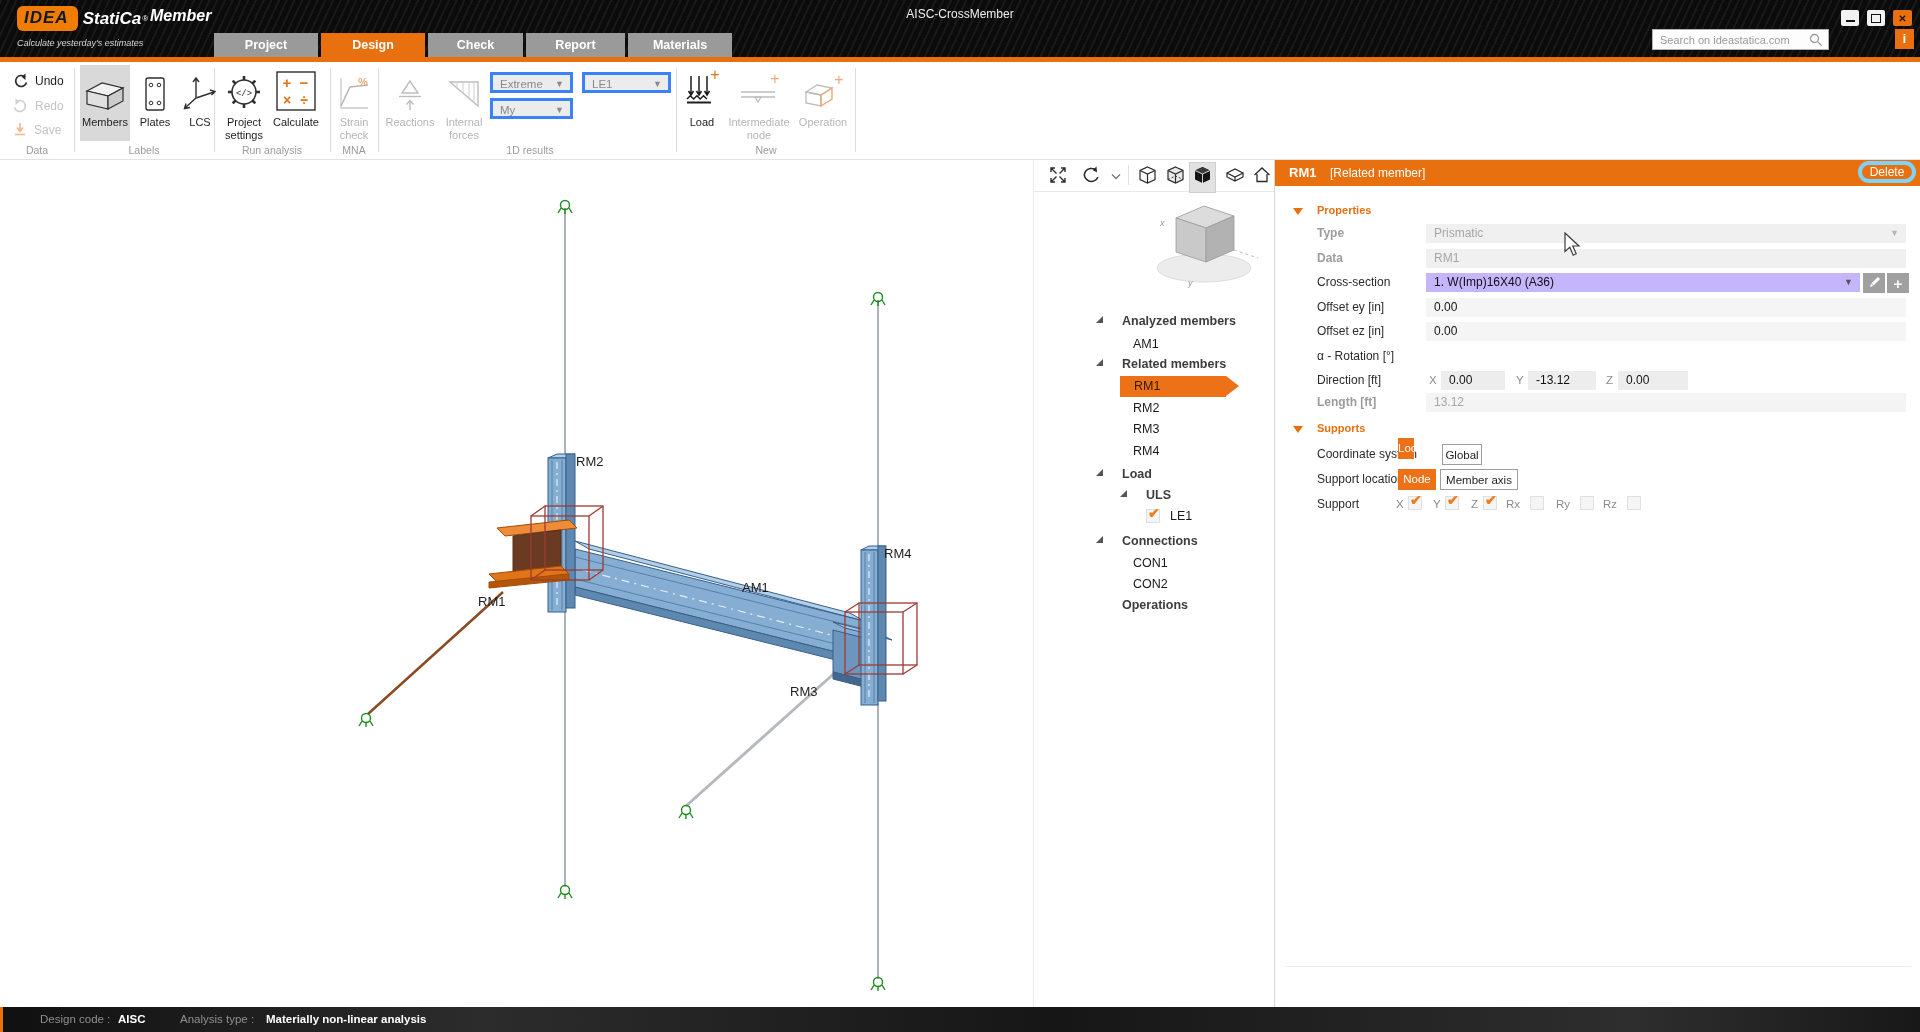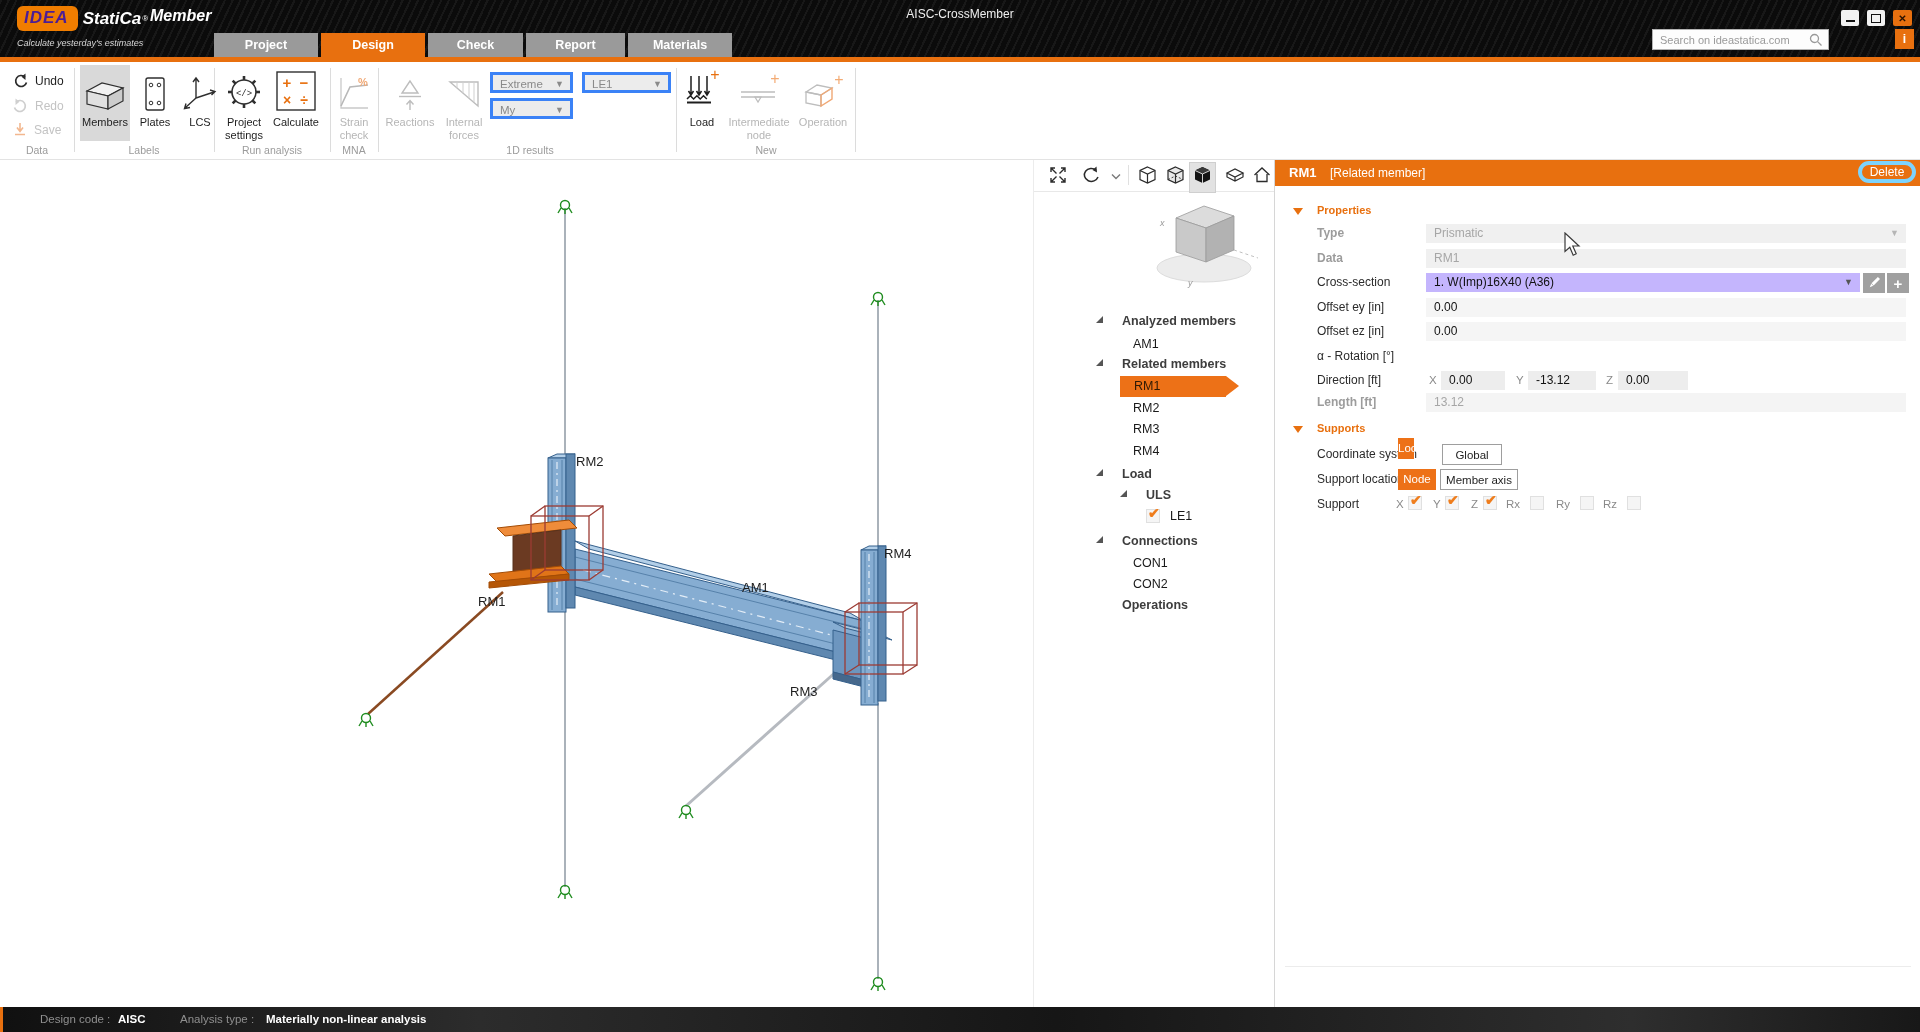--- a/index.html
+++ b/index.html
@@ -6,21 +6,21 @@
   .screen{position:relative;width:1920px;height:1032px;background:#fff;overflow:hidden;
           font-family:"Liberation Sans",sans-serif;-webkit-font-smoothing:antialiased;}
   .abs{position:absolute;}
 
   
   .topbar{position:absolute;top:0;left:0;width:1920px;height:62px;
     background:#0b0b0b;
     background-image:repeating-linear-gradient(115deg,rgba(255,255,255,.055) 0 2px,rgba(0,0,0,0) 2px 7px);}
   .orange-strip{position:absolute;left:0;top:57px;width:1920px;height:5px;background:#e8700f;}
   .logo{position:absolute;left:17px;top:6px;display:flex;align-items:center;}
-  .logo-idea{background:#f07d00;color:#4c1d95;font-weight:bold;font-style:italic;
+  .logo-idea{background:#f07d00;color:#0f172a;font-weight:bold;font-style:italic;
     font-size:17px;padding:2px 9px 3px 7px;border-radius:6px;letter-spacing:1px;}
   .logo-statica{color:#fff;font-weight:bold;font-style:italic;font-size:17px;margin-left:5px;}
   .logo-reg{color:#fff;font-size:8px;vertical-align:top;margin-left:1px;}
   .tagline{position:absolute;left:17px;top:38px;color:#d8d8d8;font-size:9px;font-style:italic;}
   .app-title{position:absolute;left:150px;top:7px;color:#fff;font-size:16px;font-weight:bold;font-style:italic;}
   .win-title{position:absolute;left:700px;width:520px;top:7px;text-align:center;color:#efefef;font-size:12px;}
   .winbtn{position:absolute;top:10px;width:18px;height:16px;background:#f2f2f2;border-radius:2px;
     display:flex;align-items:center;justify-content:center;font-size:10px;color:#111;}
   .winbtn.close{background:#e8700f;color:#2a1100;font-weight:bold;width:19px;}
   .maxglyph{width:8px;height:7px;border:1.5px solid #111;}
@@ -602,21 +602,21 @@
     <div class="plab dim" style="top:235px">Length [ft]</div>
     <div class="pfield dim" style="top:233px;background:#f4f4f4">
       <span>13.12</span>
     </div>
 
     <span class="ptri" style="top:266px"></span>
     <div class="phead2" style="top:262px">Supports</div>
 
     <div class="plab" style="top:287px">Coordinate system</div>
     <span class="segbtn on" style="left:123px;top:278px;width:16px">Local</span>
-    <span class="segbtn off" style="left:167px;top:284px;width:60px">Global</span>
+    <span class="segbtn off" style="left:167px;top:284px;width:40px">Global</span>
 
     <div class="plab" style="top:312px">Support location</div>
     <span class="segbtn on" style="left:123px;top:309px;width:38px">Node</span>
     <span class="segbtn off" style="left:165px;top:309px;width:78px">Member axis</span>
 
     <div class="plab" style="top:337px">Support</div>
     <span class="doflab" style="left:121px;top:338px">X</span>
     <span class="cbx" style="left:133px;top:336px">
         <span class="ck">✔</span>
       </span>

